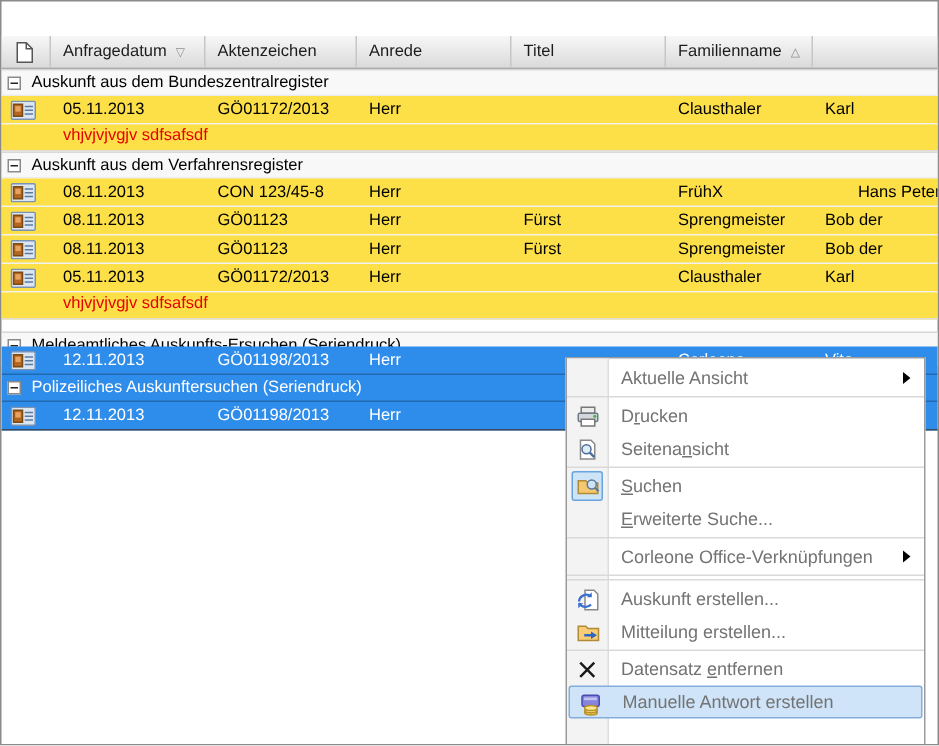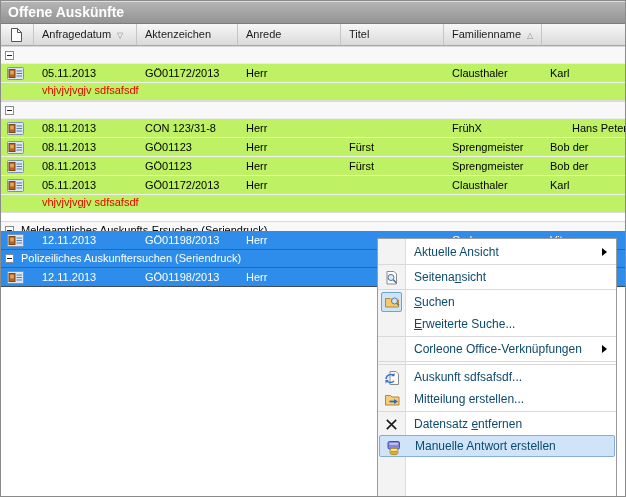--- a/index.html
+++ b/index.html
@@ -9,74 +9,74 @@
   .titlebar{position:absolute;left:0;top:0;width:100%;height:23px;box-sizing:border-box;
       background:linear-gradient(#b4b4b4,#949494);border-top:1px solid #dedede;border-bottom:1px solid #7d7d7d;
       color:#fff;font-weight:bold;font-size:14px;line-height:21px;padding-left:7px;}
   
   .thead{position:absolute;left:0;top:23px;width:100%;height:22px;
       background:linear-gradient(#f7f7f7,#dadada);border-bottom:1px solid #a8a8a8;box-sizing:border-box;}
   .hcell{position:absolute;top:0;height:21px;box-sizing:border-box;border-right:1px solid #c6c6c6;
       font-size:11px;color:#1c1c1c;line-height:21px;padding-left:8px;white-space:nowrap;overflow:hidden;}
   .sortglyph{font-size:8px;color:#909090;margin-left:6px;}
   
-  .trow{position:absolute;left:0;width:626px;box-sizing:border-box;background:#bef264;}
+  .trow{position:absolute;left:0;width:626px;box-sizing:border-box;background:#fde047;}
   .grow{background:#f8f8f8;border-top:1px solid #d8d8d8;border-bottom:1px solid #ececec;
       font-size:11px;line-height:17px;color:#000;}
   .gbox{position:absolute;left:4px;top:4px;width:9px;height:9px;border:1px solid #8a8a8a;background:#fff;box-sizing:border-box;}
   .gminus{position:absolute;left:1px;top:3px;width:5px;height:1px;background:#222;}
   .glabel{position:absolute;left:20px;top:0;white-space:nowrap;}
   .drow{font-size:11px;line-height:19px;border-bottom:1px solid #f1f1f1;}
   .nrow{font-size:11px;line-height:16px;border-bottom:1px solid #dcdcdc;}
   .cell{position:absolute;top:0;white-space:nowrap;overflow:hidden;}
   .rowicon{position:absolute;left:6px;top:3px;width:17px;height:13px;}
   .sel{background:var(--sel);color:#fff;border-top:none;border-bottom:1px solid rgba(0,0,0,.25);}
   .sel .glabel{color:#fff;}
   .lastsel{border-bottom:1px solid #3c4a5c;}
   
   #menu{position:absolute;left:376px;top:237px;width:240px;height:261px;z-index:10;box-sizing:border-box;
       background:#fff;border:1px solid #9b9b9b;}
   #menu .gutter{position:absolute;left:0;top:0;width:27px;height:100%;background:#f3f3f3;border-right:1px solid #ddd;}
   #menu .mwrap{position:absolute;left:0;top:0;width:100%;padding-top:2px;}
   .menu-item{position:relative;height:22px;display:flex;align-items:center;padding-left:36px;
-      font-size:12px;color:#0c4a6e;box-sizing:border-box;cursor:default;}
+      font-size:12px;color:#737373;box-sizing:border-box;cursor:default;}
   .menu-item.hl{background:var(--hl);border:1px solid #84acdc;border-radius:2px;margin:0 1px;padding-left:35px;}
   .mi-icon{position:absolute;left:5px;top:3px;width:17px;height:17px;display:flex;align-items:center;justify-content:center;}
   .mi-icon.boxed{left:3px;top:1px;width:21px;height:20px;box-sizing:border-box;border:1px solid #69a3dd;
       background:#cde4f7;border-radius:2px;}
   .mi-icon svg{display:block;}
   .sub-arrow{position:absolute;right:9px;top:7px;width:0;height:0;
       border-left:5px solid #000;border-top:4px solid transparent;border-bottom:4px solid transparent;}
   .menu-sep{height:3px;display:flex;align-items:center;}
   .menu-sep .line{height:1px;width:100%;background:#d9d9d9;}
   u{text-decoration:underline;}
 </style>
 </head>
 <body>
 
 <div id="win">
-  <div class="titlebar">Offene Auskünfte</div>
   <div class="thead" id="thead">
       <div class="hcell" style="left: 0px; width: 33px;">
         <span style="position: absolute; left: 9px; top: 4px;"><svg width="12" height="14" viewBox="0 0 12 14">
             <path d="M1.5.5h6l4 4v9h-10z" fill="#fff" stroke="#555"></path>
             <path d="M7.5.5v4h4" fill="none" stroke="#555"></path>
           </svg></span>
       </div>
       <div class="hcell" style="left: 33px; width: 103px;"><span>Anfragedatum</span><span class="sortglyph">▽</span></div>
       <div class="hcell" style="left: 136px; width: 101px;"><span>Aktenzeichen</span></div>
       <div class="hcell" style="left: 237px; width: 103px;"><span>Anrede</span></div>
       <div class="hcell" style="left: 340px; width: 103px;"><span>Titel</span></div>
       <div class="hcell" style="left: 443px; width: 98px;"><span>Familienname</span><span class="sortglyph">△</span></div>
     </div>
   <div id="tbody">
       <div class="trow grow" style="top: 45px; height: 18px;">
         <span class="gbox">
           <span class="gminus"></span>
         </span>
+        <span class="glabel">Auskunft aus dem Bundeszentralregister</span>
       </div>
       <div class="trow drow" style="top: 63px; height: 19px; line-height: 19px;">
         <span class="rowicon"><svg width="17" height="13" viewBox="0 0 17 13">
             <rect x=".5" y=".5" width="16" height="12" rx="1" fill="#dce6f2" stroke="#7a93b4"></rect>
             <rect x="2" y="2.5" width="6" height="8" fill="#b5651d" stroke="#7a4a14"></rect>
             <rect x="3.2" y="3.8" width="3.6" height="3.6" fill="#e8a25e"></rect>
             <line x1="9.5" y1="4" x2="15" y2="4" stroke="#5a7aa0"></line>
             <line x1="9.5" y1="6.5" x2="15" y2="6.5" stroke="#5a7aa0"></line>
             <line x1="9.5" y1="9" x2="15" y2="9" stroke="#5a7aa0"></line>
           </svg></span>
@@ -87,32 +87,33 @@
         <div class="cell" style="left: 451px; width: 90px;">Clausthaler</div>
         <div class="cell" style="left: 549px; width: 77px;">Karl</div>
       </div>
       <div class="trow nrow" style="top: 82px; height: 18px; line-height: 15px;">
         <span class="cell" style="left: 41px; color: rgb(230, 0, 0);">vhjvjvjvgjv sdfsafsdf</span>
       </div>
       <div class="trow grow" style="top: 100px; height: 18px;">
         <span class="gbox">
           <span class="gminus"></span>
         </span>
+        <span class="glabel">Auskunft aus dem Verfahrensregister</span>
       </div>
       <div class="trow drow" style="top: 118px; height: 19px; line-height: 19px;">
         <span class="rowicon"><svg width="17" height="13" viewBox="0 0 17 13">
             <rect x=".5" y=".5" width="16" height="12" rx="1" fill="#dce6f2" stroke="#7a93b4"></rect>
             <rect x="2" y="2.5" width="6" height="8" fill="#b5651d" stroke="#7a4a14"></rect>
             <rect x="3.2" y="3.8" width="3.6" height="3.6" fill="#e8a25e"></rect>
             <line x1="9.5" y1="4" x2="15" y2="4" stroke="#5a7aa0"></line>
             <line x1="9.5" y1="6.5" x2="15" y2="6.5" stroke="#5a7aa0"></line>
             <line x1="9.5" y1="9" x2="15" y2="9" stroke="#5a7aa0"></line>
           </svg></span>
         <div class="cell" style="left: 41px; width: 95px;">08.11.2013</div>
-        <div class="cell" style="left: 144px; width: 93px;">CON 123/31-8</div>
+        <div class="cell" style="left: 144px; width: 93px;">CON 123/45-8</div>
         <div class="cell" style="left: 245px; width: 95px;">Herr</div>
         <div class="cell" style="left: 348px; width: 95px;"></div>
         <div class="cell" style="left: 451px; width: 90px;">FrühX</div>
         <div class="cell" style="left: 549px; width: 77px; text-align: right;">Hans Peter</div>
       </div>
       <div class="trow drow" style="top: 137px; height: 19px; line-height: 19px;">
         <span class="rowicon"><svg width="17" height="13" viewBox="0 0 17 13">
             <rect x=".5" y=".5" width="16" height="12" rx="1" fill="#dce6f2" stroke="#7a93b4"></rect>
             <rect x="2" y="2.5" width="6" height="8" fill="#b5651d" stroke="#7a4a14"></rect>
             <rect x="3.2" y="3.8" width="3.6" height="3.6" fill="#e8a25e"></rect>
@@ -213,20 +214,31 @@
         <div class="menu-item">
           <span>Aktuelle Ansicht</span>
           <span class="sub-arrow"></span>
         </div>
         <div class="menu-sep">
           <div class="line"></div>
         </div>
         <div class="menu-item">
           <span class="mi-icon">
             <svg width="16" height="16" viewBox="0 0 16 16">
+              <rect x="3.5" y="1.5" width="9" height="4" fill="#ececec" stroke="#777"></rect>
+              <rect x="1.5" y="5.5" width="13" height="5.5" rx="1" fill="#d4d8dc" stroke="#6d7a85"></rect>
+              <rect x="3.5" y="9.5" width="9" height="4.5" fill="#fff" stroke="#777"></rect>
+              <circle cx="12.5" cy="7.5" r="1" fill="#3db53d"></circle>
+            </svg>
+          </span>
+          <span>D<u>r</u>ucken</span>
+        </div>
+        <div class="menu-item">
+          <span class="mi-icon">
+            <svg width="16" height="16" viewBox="0 0 16 16">
               <path d="M3 1.5h7l2.5 2.5v10H3z" fill="#fff" stroke="#8a8a8a"></path>
               <circle cx="7" cy="7.5" r="3" fill="rgba(185,212,240,.45)" stroke="#4a6f9a"></circle>
               <line x1="9.2" y1="9.7" x2="12.2" y2="12.7" stroke="#4a6f9a" stroke-width="1.6"></line>
             </svg>
           </span>
           <span>Seitena<u>n</u>sicht</span>
         </div>
         <div class="menu-sep">
           <div class="line"></div>
         </div>
@@ -259,21 +271,21 @@
         <div class="menu-item">
           <span class="mi-icon">
             <svg width="16" height="16" viewBox="0 0 16 16">
               <path d="M6 1.5h6l2.5 2.5v10.5H6z" fill="#fff" stroke="#8a8a8a"></path>
               <path d="M2 9a5 5 0 0 1 8-3.5" fill="none" stroke="#3a6fd0" stroke-width="1.5"></path>
               <path d="M10.5 2.8v3.4H7.2z" fill="#3a6fd0"></path>
               <path d="M10 11a5 5 0 0 1-8-1" fill="none" stroke="#3a6fd0" stroke-width="1.5"></path>
               <path d="M1.5 13.5v-3.4h3.3z" fill="#3a6fd0"></path>
             </svg>
           </span>
-          <span>Auskunft sdfsafsdf...</span>
+          <span>Auskunft erstellen...</span>
         </div>
         <div class="menu-item">
           <span class="mi-icon">
             <svg width="16" height="16" viewBox="0 0 16 16">
               <path d="M1.5 3.5h5l1.5 1.5h7v8H1.5z" fill="#f7cd77" stroke="#b08a36"></path>
               <path d="M5.5 9.5h5" stroke="#2f66c4" stroke-width="1.7"></path>
               <path d="M10 7l4 2.5L10 12z" fill="#2f66c4"></path>
             </svg>
           </span>
           <span>Mitteilung erstellen...</span>

